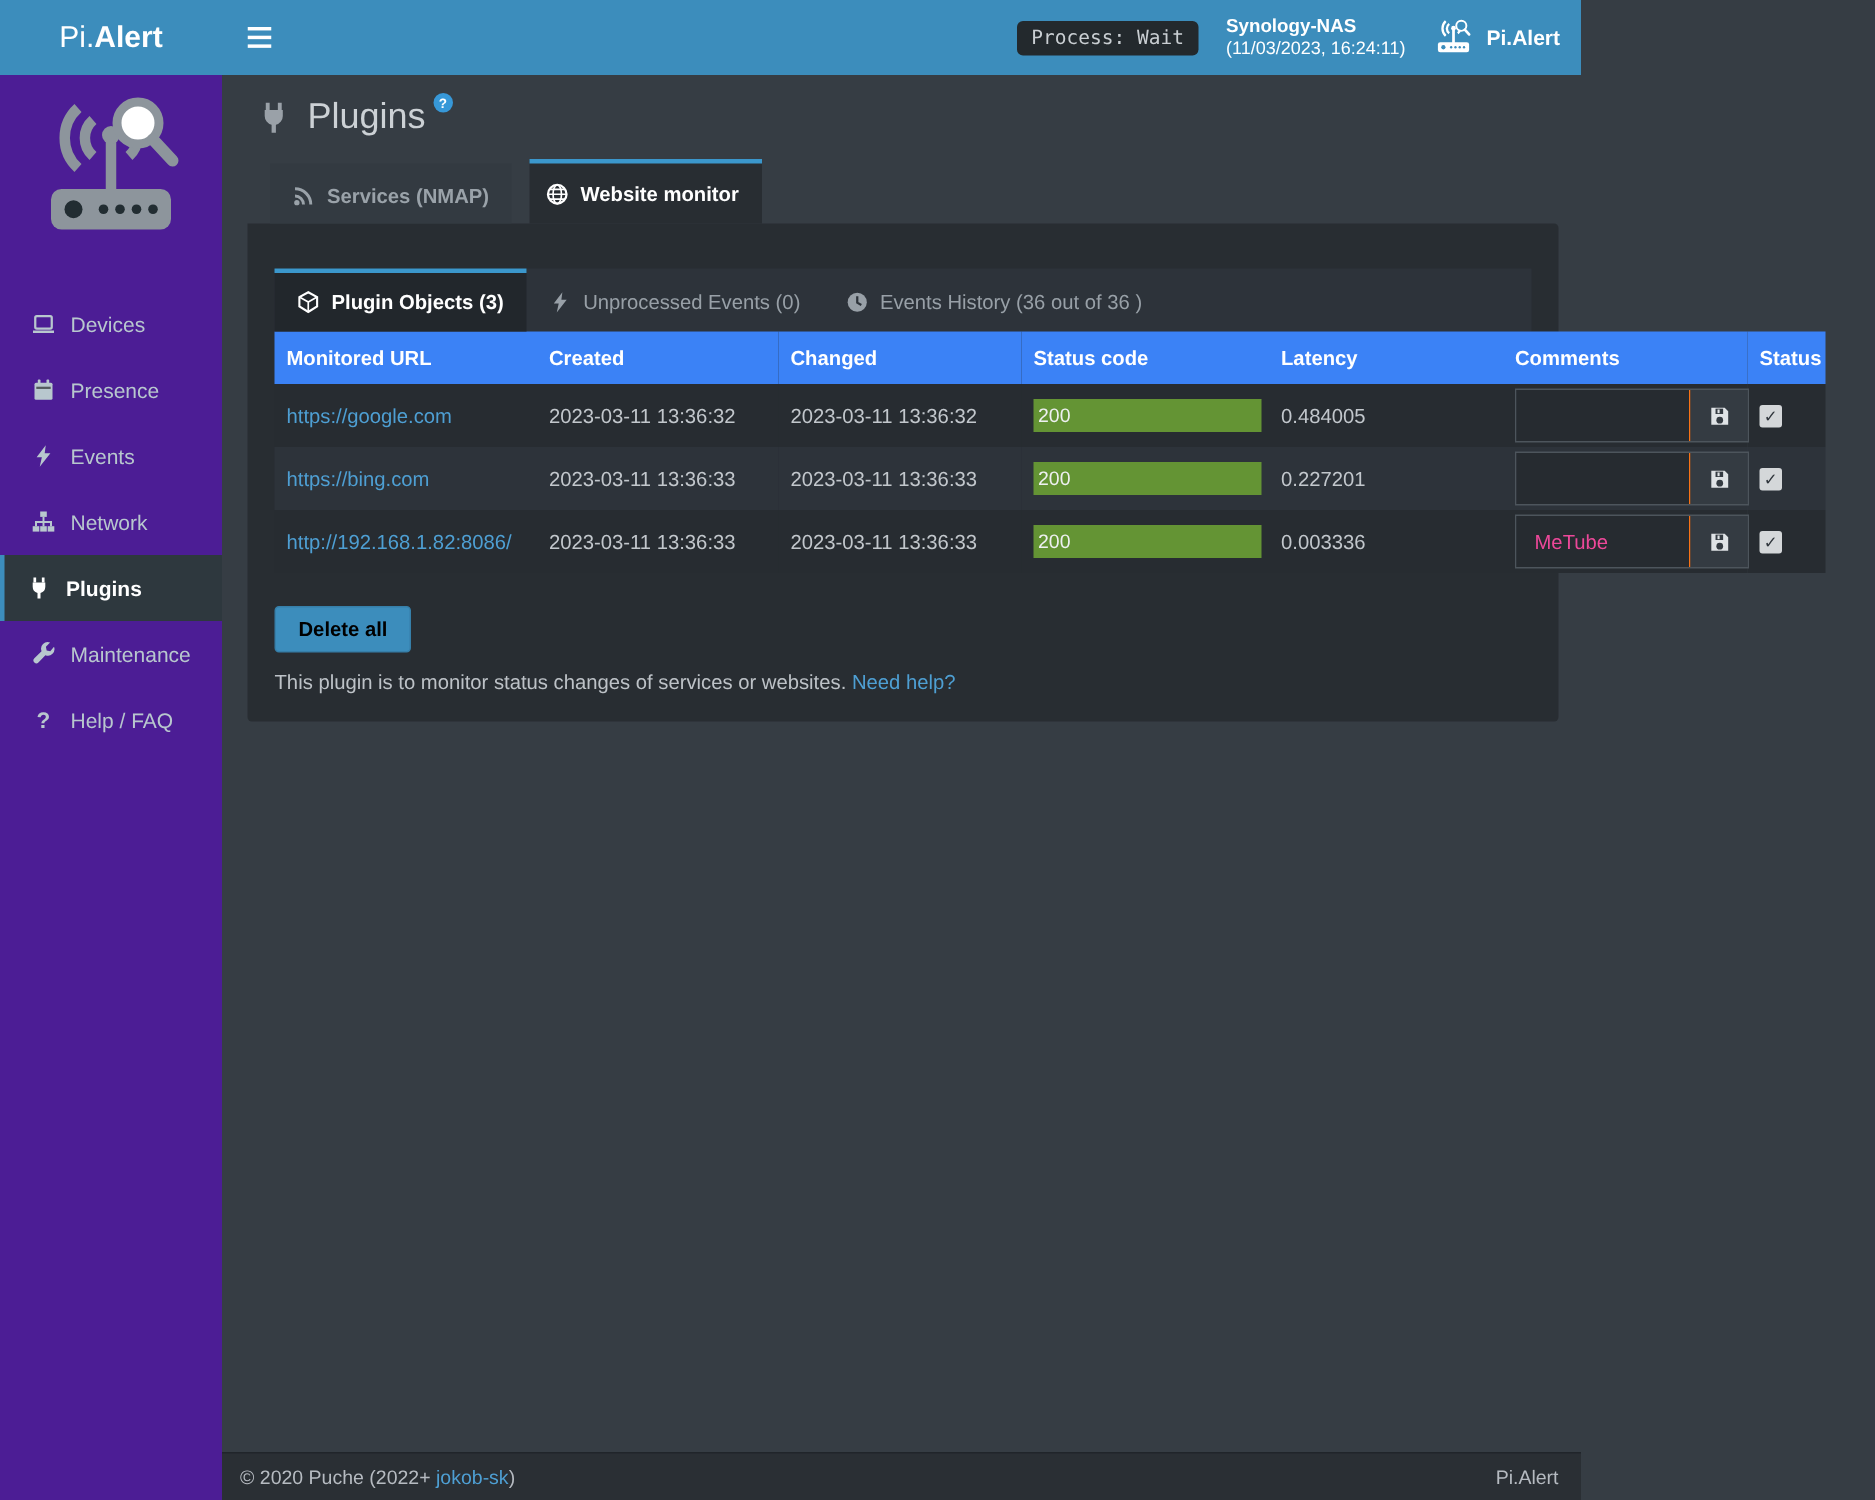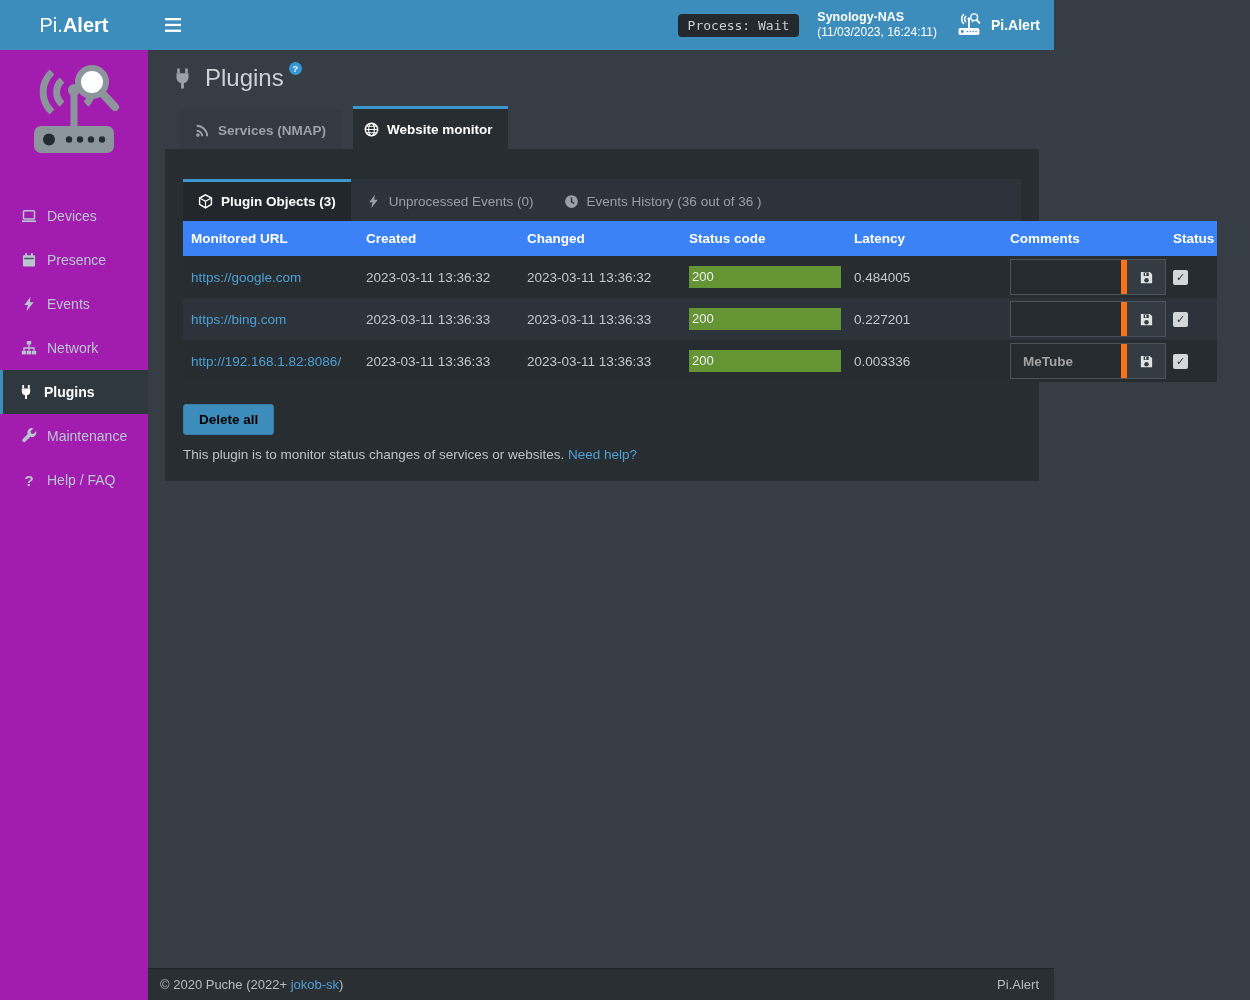--- a/index.html
+++ b/index.html
@@ -20,21 +20,21 @@
                    font-size:13px; padding:4px 10px; border-radius:4px; letter-spacing:0; }
   .device-info { color:#fff; line-height:1.3; }
   .device-name { font-weight:700; font-size:12.5px; }
   .device-time { font-size:12px; }
   .app-id { display:flex; align-items:center; gap:8px; color:#fff; }
   .app-id .logo-mini { width:28px; height:26px; }
   .app-id .app-name { font-weight:700; font-size:14px; }
 
   
   .below { flex:1; display:flex; min-height:0; }
-  .sidebar { width:148px; flex:0 0 148px; background:#a21caf; display:flex; flex-direction:column; }
+  .sidebar { width:148px; flex:0 0 148px; background:#4c1d95; display:flex; flex-direction:column; }
   .side-logo { padding:12px 0 8px; display:flex; justify-content:center; }
   .side-logo svg { width:100px; height:104px; }
   .nav { margin-top:20px; display:flex; flex-direction:column; }
   .nav-item { height:44px; display:flex; align-items:center; gap:10px; padding-left:18px;
               color:#b8c7ce; font-size:14px; cursor:pointer; border-left:3px solid transparent; }
   .nav-item .ico { width:16px; height:16px; flex:0 0 16px; display:flex; align-items:center; justify-content:center; }
   .nav-item.active { background:#2e383e; border-left-color:#3c8dbc; color:#fff; padding-left:15px; font-weight:700; }
   .q-glyph { font-size:15px; font-weight:700; line-height:1; }
 
   
@@ -60,22 +60,22 @@
   .subtab.active { background:#22272c; color:#fff; border-top-color:#3b97cc; font-weight:700; }
 
   table { width:100%; border-collapse:collapse; font-size:13.5px; table-layout:fixed; }
   thead th { background:#3b82f6; color:#fff; font-weight:700; text-align:left; padding:10px 8px; font-size:13.5px; }
   tbody td { padding:3px 8px; height:42px; vertical-align:middle; color:#c2c7cc; }
   tbody tr:nth-child(odd)  { background:#272c31; }
   tbody tr:nth-child(even) { background:#2d333a; }
   .url-link, a { color:#4e9fd3; text-decoration:none; }
   .status-bar { width:152px; height:22px; background:#649434; color:#eef0f1; font-size:13px; line-height:22px; padding-left:3px; }
   .comment-group { display:flex; width:156px; height:36px; border:1px solid #4d555c; }
-  .comment-input { flex:1; min-width:0; background:#262b30; border:none; outline:none; border-right:6px solid #f97316;
-                   color:#a3a3a3; padding:0 12px; font-size:13.5px; font-family:inherit;font-weight:bold; }
+  .comment-input { flex:1; min-width:0; background:#262b30; border:none; outline:none; border-right:1px solid #f97316;
+                   color:#ec4899; padding:0 12px; font-size:13.5px; font-family:inherit; }
   .save-btn { width:38px; background:#343b42; border:none; color:#dfe3e6; display:flex; align-items:center;
               justify-content:center; cursor:pointer; }
   .save-btn .ico { width:15px; height:15px; }
   .checkbox { width:15px; height:15px; background:#d4d7d9; border-radius:2px; color:#30363c; font-size:11px;
               font-weight:700; display:inline-flex; align-items:center; justify-content:center; cursor:pointer; }
 
   .delete-btn { margin-top:22px; background:#3c8dbc; border:1px solid #367fa9; color:#000000; padding:7px 15px;
                 border-radius:3px; font-size:13.5px; font-family:inherit; font-weight:700; cursor:pointer; display:inline-block;text-align:right; }
   .help-line { margin-top:12px; font-size:13.5px; color:#bdc2c7; }
 

